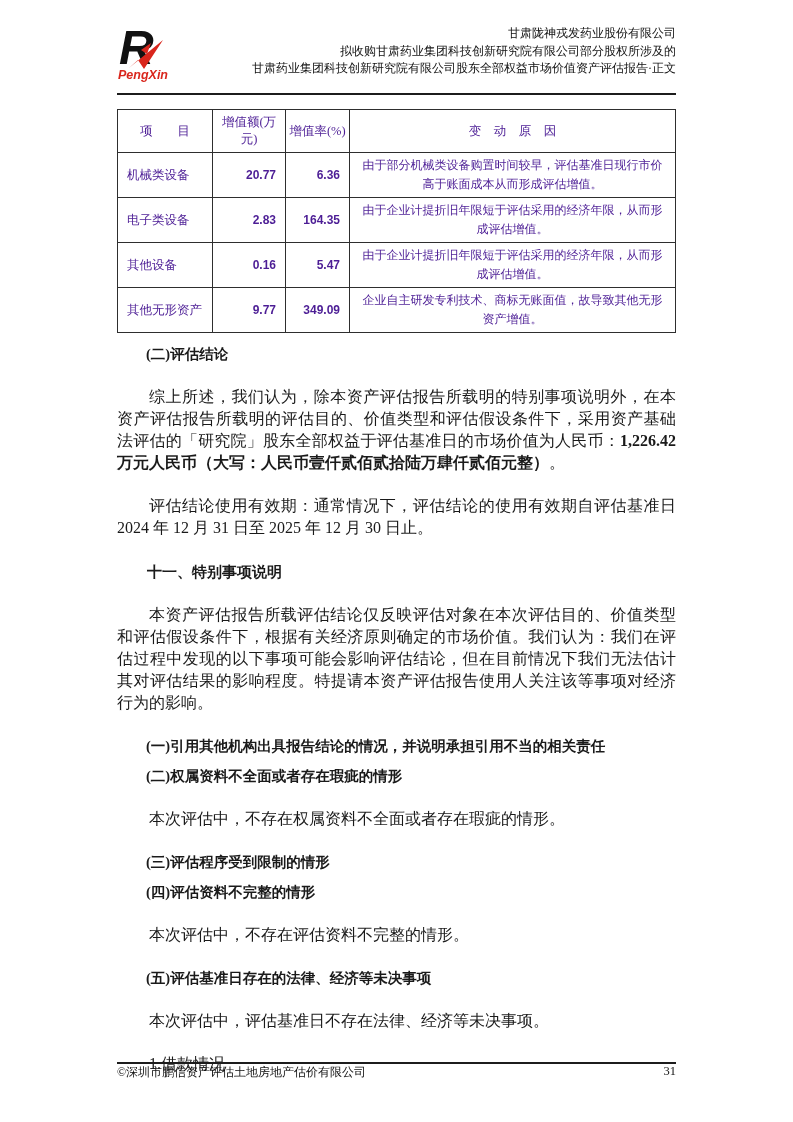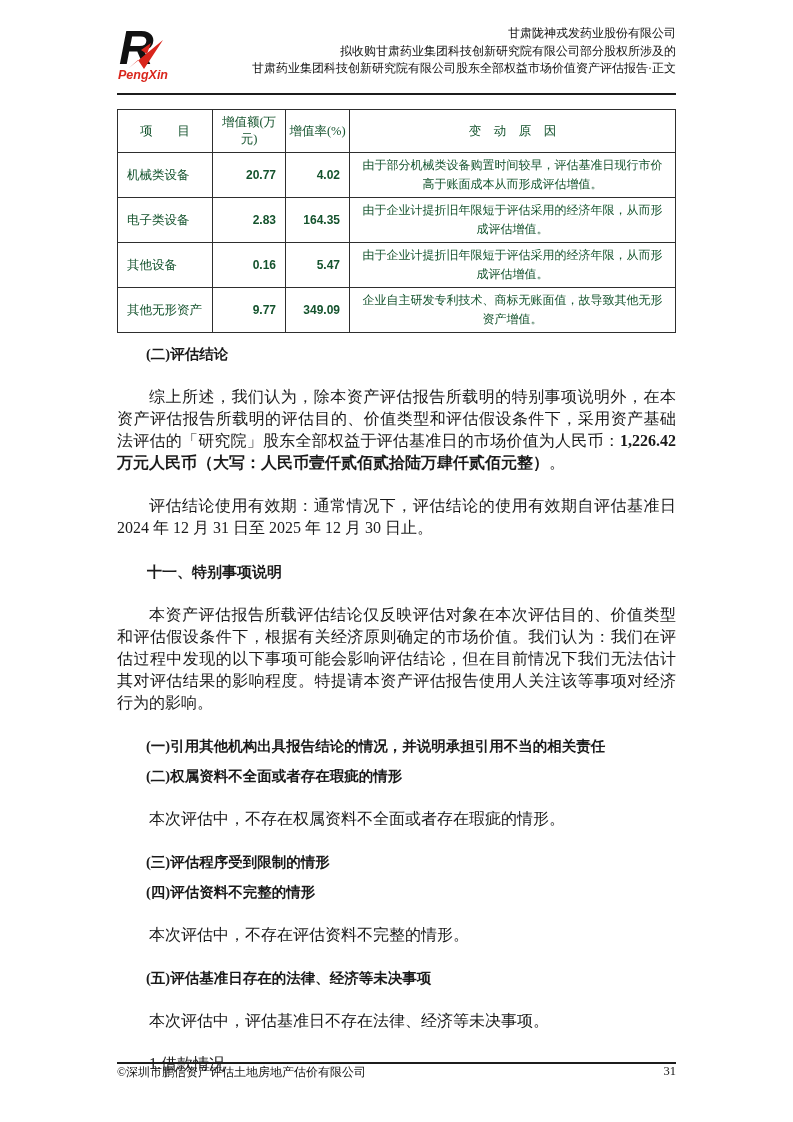--- a/index.html
+++ b/index.html
@@ -11,21 +11,21 @@
   .page{position:absolute;inset:0;padding:24px 117px 0 117px;box-sizing:border-box;}
 
   
   .header{display:flex;justify-content:space-between;align-items:flex-start;}
   .logo{width:70px;flex:0 0 auto;}
   .header-lines{flex:1;text-align:right;font-size:12px;line-height:17.5px;padding-top:1px;color:#111;}
   .header-rule{border-top:2.5px solid #1c1c1c;margin-top:7px;}
 
   
   table.val{width:100%;border-collapse:collapse;margin-top:14px;table-layout:fixed;
-    border:1.5px solid #2e2e2e;font-size:12.5px;color:#14532d;padding-left:16px;}
+    border:1.5px solid #2e2e2e;font-size:12.5px;color:#4c1d95;padding-left:16px;}
   table.val th,table.val td{border:1px solid #2e2e2e;box-sizing:border-box;}
   table.val th{font-weight:400;height:43px;text-align:center;padding:0 2px;}
   td.c-item{height:42px;padding-left:9px;text-align:left;}
   td.c-num{text-align:right;padding-right:9px;
     font-family:"Liberation Sans","DejaVu Sans",sans-serif;font-size:12px;font-weight:600;}
   td.c-reason{padding:3px 9px;line-height:19px;font-size:12px;text-align:center;}
 
   
   .h-sub{font-size:14.5px;font-weight:700;line-height:22px;margin:8px 0;text-indent:2em;text-align:justify;}
   .h-sub.first{margin-top:10px;}
@@ -74,21 +74,21 @@
         <th>项　　目</th>
         <th>增值额(万元)</th>
         <th>增值率(%)</th>
         <th>变　动　原　因</th>
       </tr>
     </thead>
     <tbody>
       <tr>
         <td class="c-item">机械类设备</td>
         <td class="c-num">20.77</td>
-        <td class="c-num">4.02</td>
+        <td class="c-num">6.36</td>
         <td class="c-reason">由于部分机械类设备购置时间较早，评估基准日现行市价高于账面成本从而形成评估增值。</td>
       </tr>
       <tr>
         <td class="c-item">电子类设备</td>
         <td class="c-num">2.83</td>
         <td class="c-num">164.35</td>
         <td class="c-reason">由于企业计提折旧年限短于评估采用的经济年限，从而形成评估增值。</td>
       </tr>
       <tr>
         <td class="c-item">其他设备</td>

